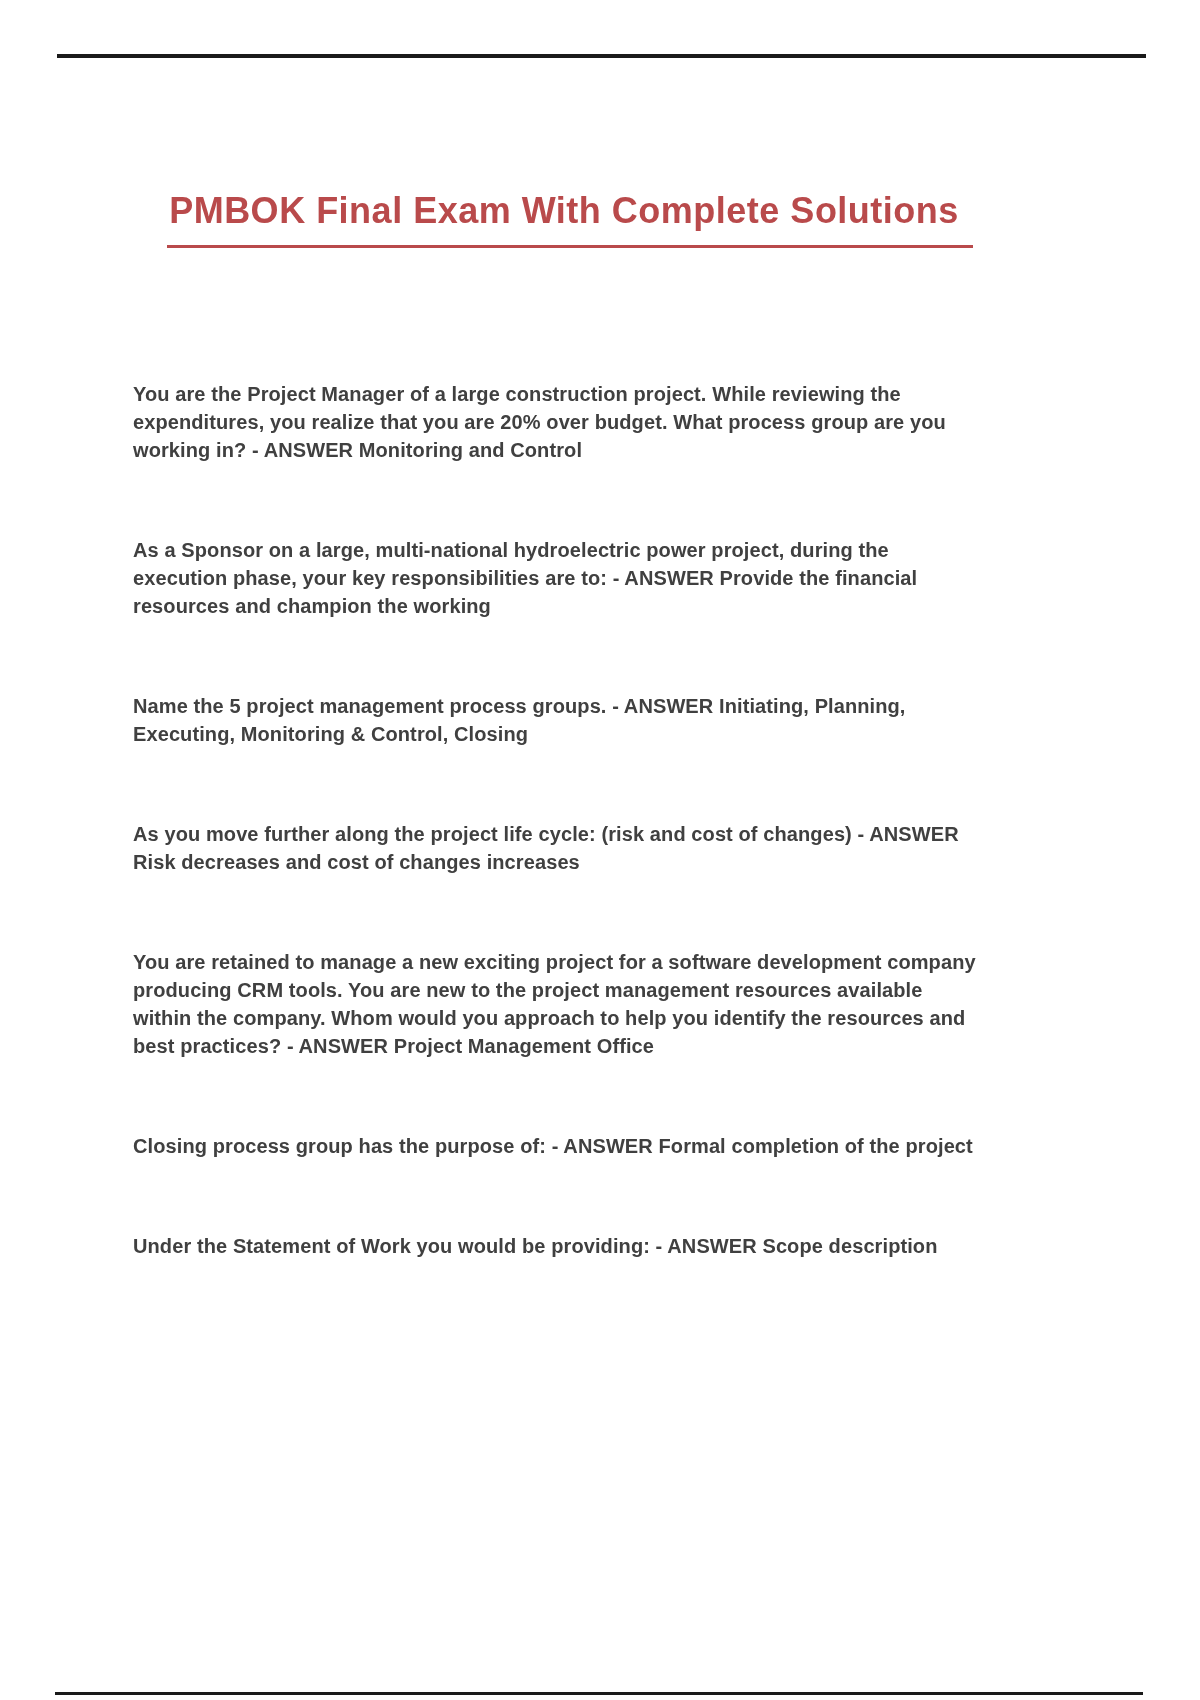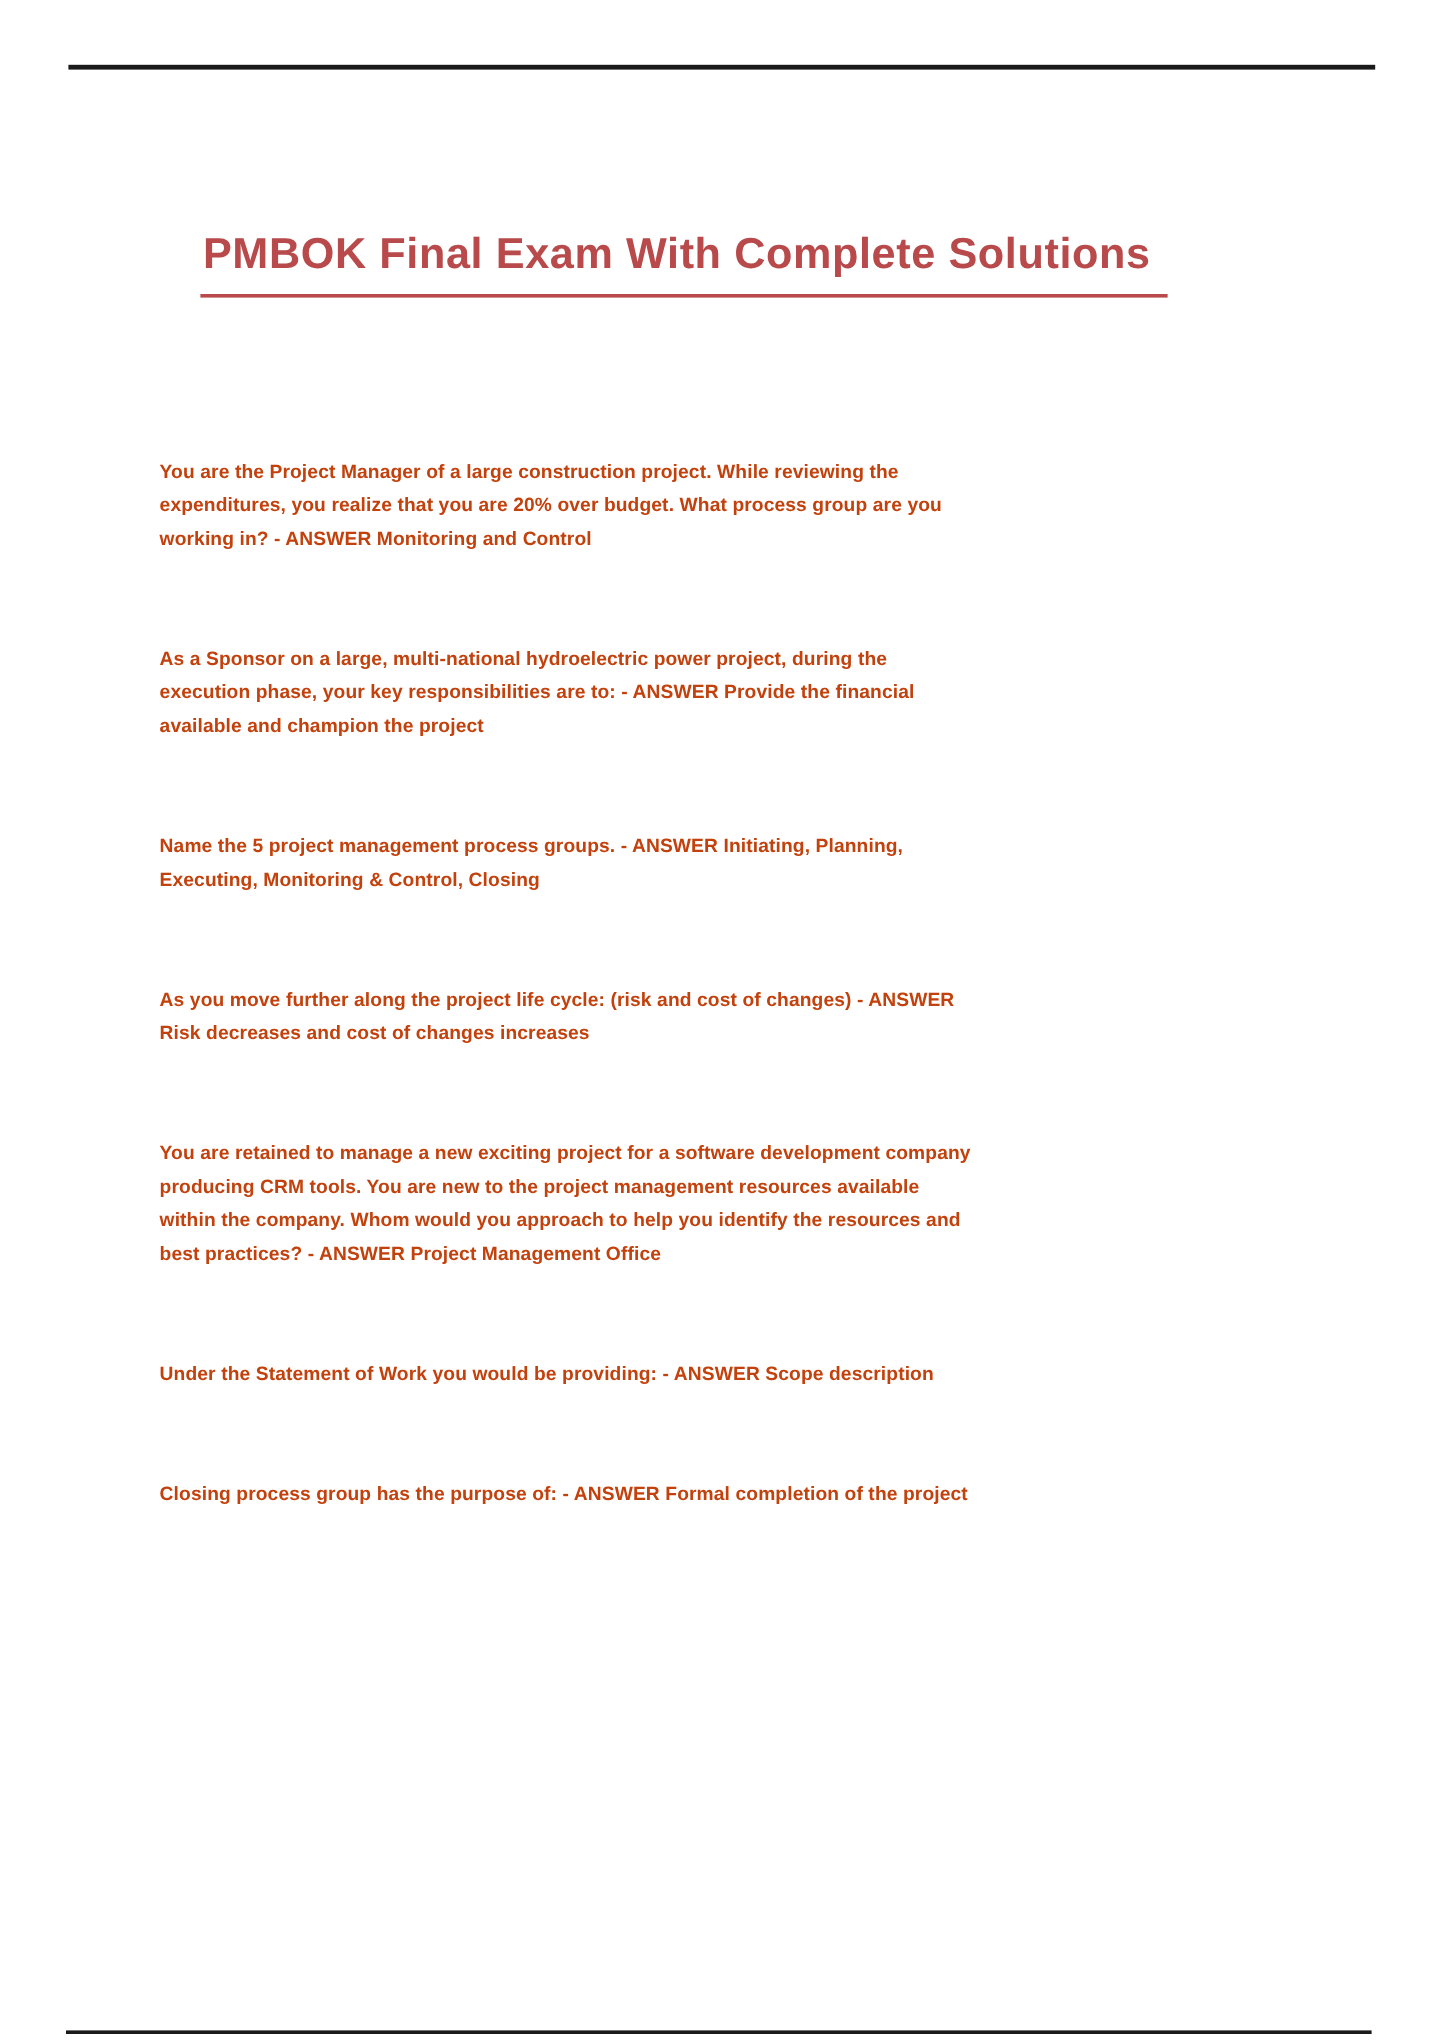--- a/index.html
+++ b/index.html
@@ -52,24 +52,24 @@
     padding: 0 14px 3px 2px;
   }
   .content {
     position: absolute;
     left: 133px;
     top: 380px;
     width: 1000px;
   }
   .content p {
     margin: 0 0 72px 0;
-    font-size: 16px;
+    font-size: 20px;
     font-weight: bold;
     line-height: 28px;
-    color: #c2410c;
+    color: #404040;
     white-space: pre-line;
     letter-spacing: 0.1px;
   }
 </style>
 </head>
 <body>
 
 <div class="page">
 
   <div class="rule rule-top"></div>
@@ -77,28 +77,28 @@
   <div class="doc-title" style="color: rgb(185, 74, 75);">
     <span class="t-line"><span class="t-underline">PMBOK Final Exam With Complete Solutions</span></span>
   </div>
 
   <div class="content">
     <p>You are the Project Manager of a large construction project. While reviewing the
 expenditures, you realize that you are 20% over budget. What process group are you
 working in? - ANSWER Monitoring and Control</p>
     <p>As a Sponsor on a large, multi-national hydroelectric power project, during the
 execution phase, your key responsibilities are to: - ANSWER Provide the financial
-available and champion the project</p>
+resources and champion the working</p>
     <p>Name the 5 project management process groups. - ANSWER Initiating, Planning,
 Executing, Monitoring &amp; Control, Closing</p>
     <p>As you move further along the project life cycle: (risk and cost of changes) - ANSWER
 Risk decreases and cost of changes increases</p>
     <p>You are retained to manage a new exciting project for a software development company
 producing CRM tools. You are new to the project management resources available
 within the company. Whom would you approach to help you identify the resources and
 best practices? - ANSWER Project Management Office</p>
+    <p>Closing process group has the purpose of: - ANSWER Formal completion of the project</p>
     <p>Under the Statement of Work you would be providing: - ANSWER Scope description</p>
-    <p>Closing process group has the purpose of: - ANSWER Formal completion of the project</p>
   </div>
 
   <div class="rule rule-bottom"></div>
 
 </div>
 
 </body></html>

